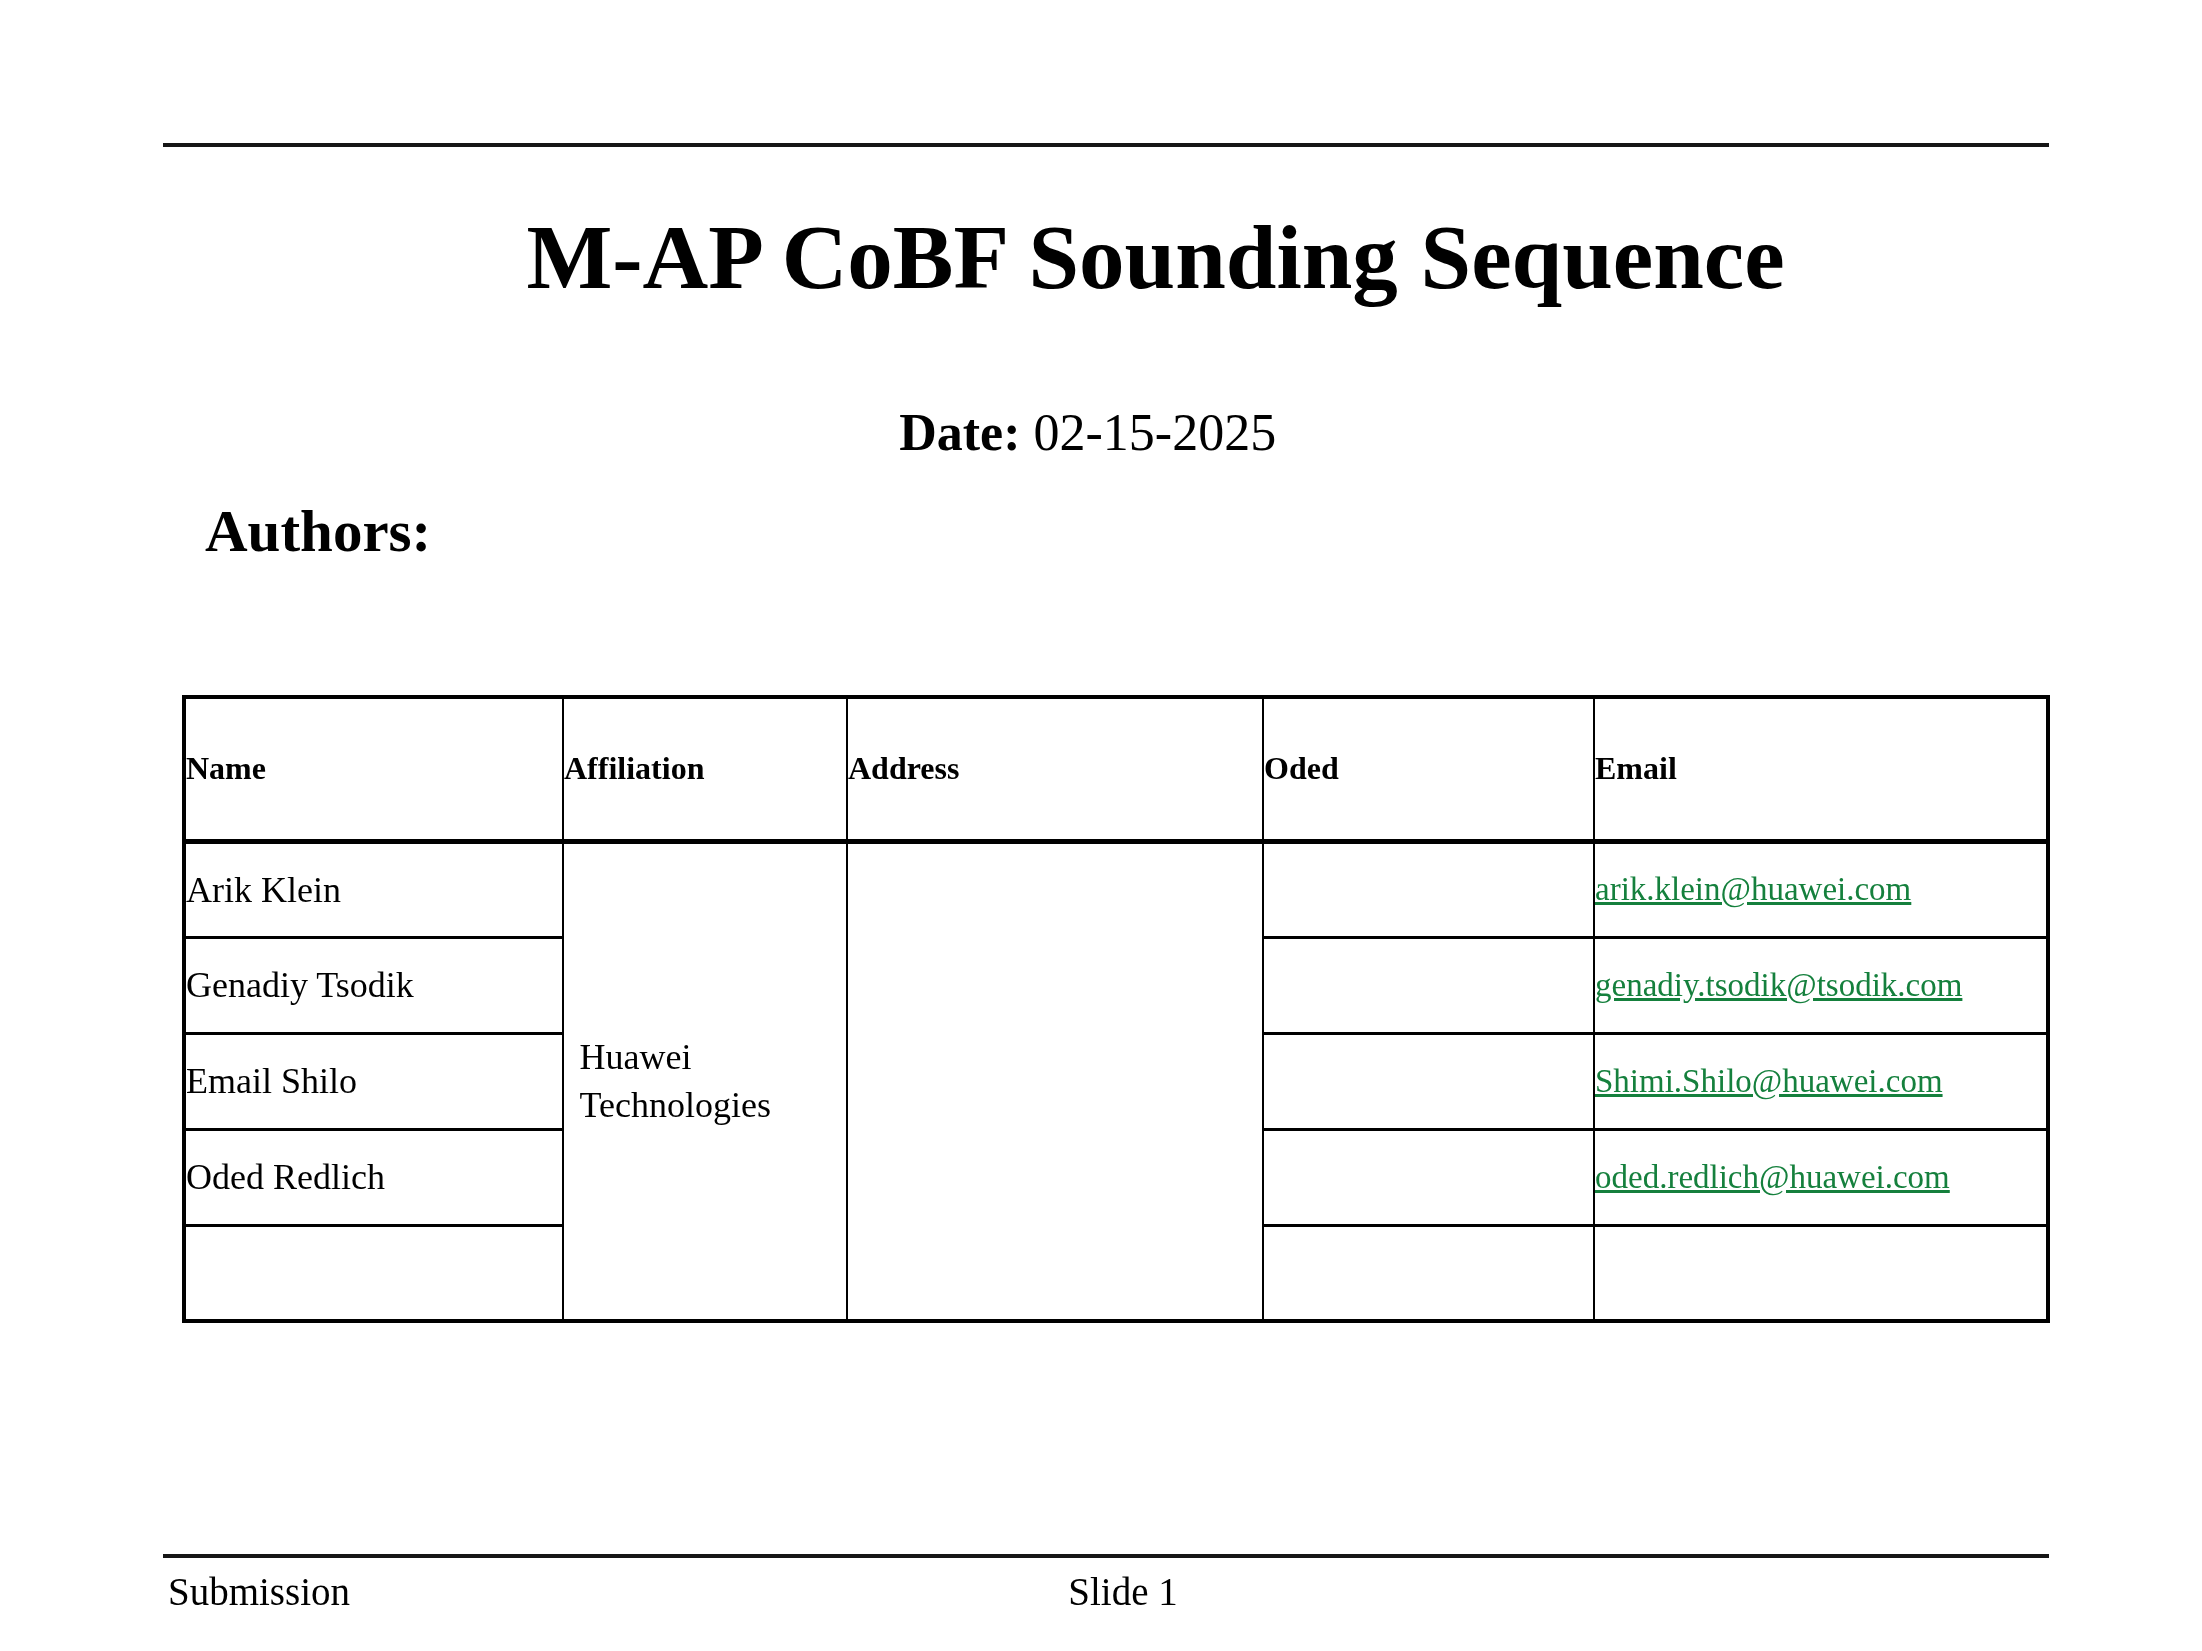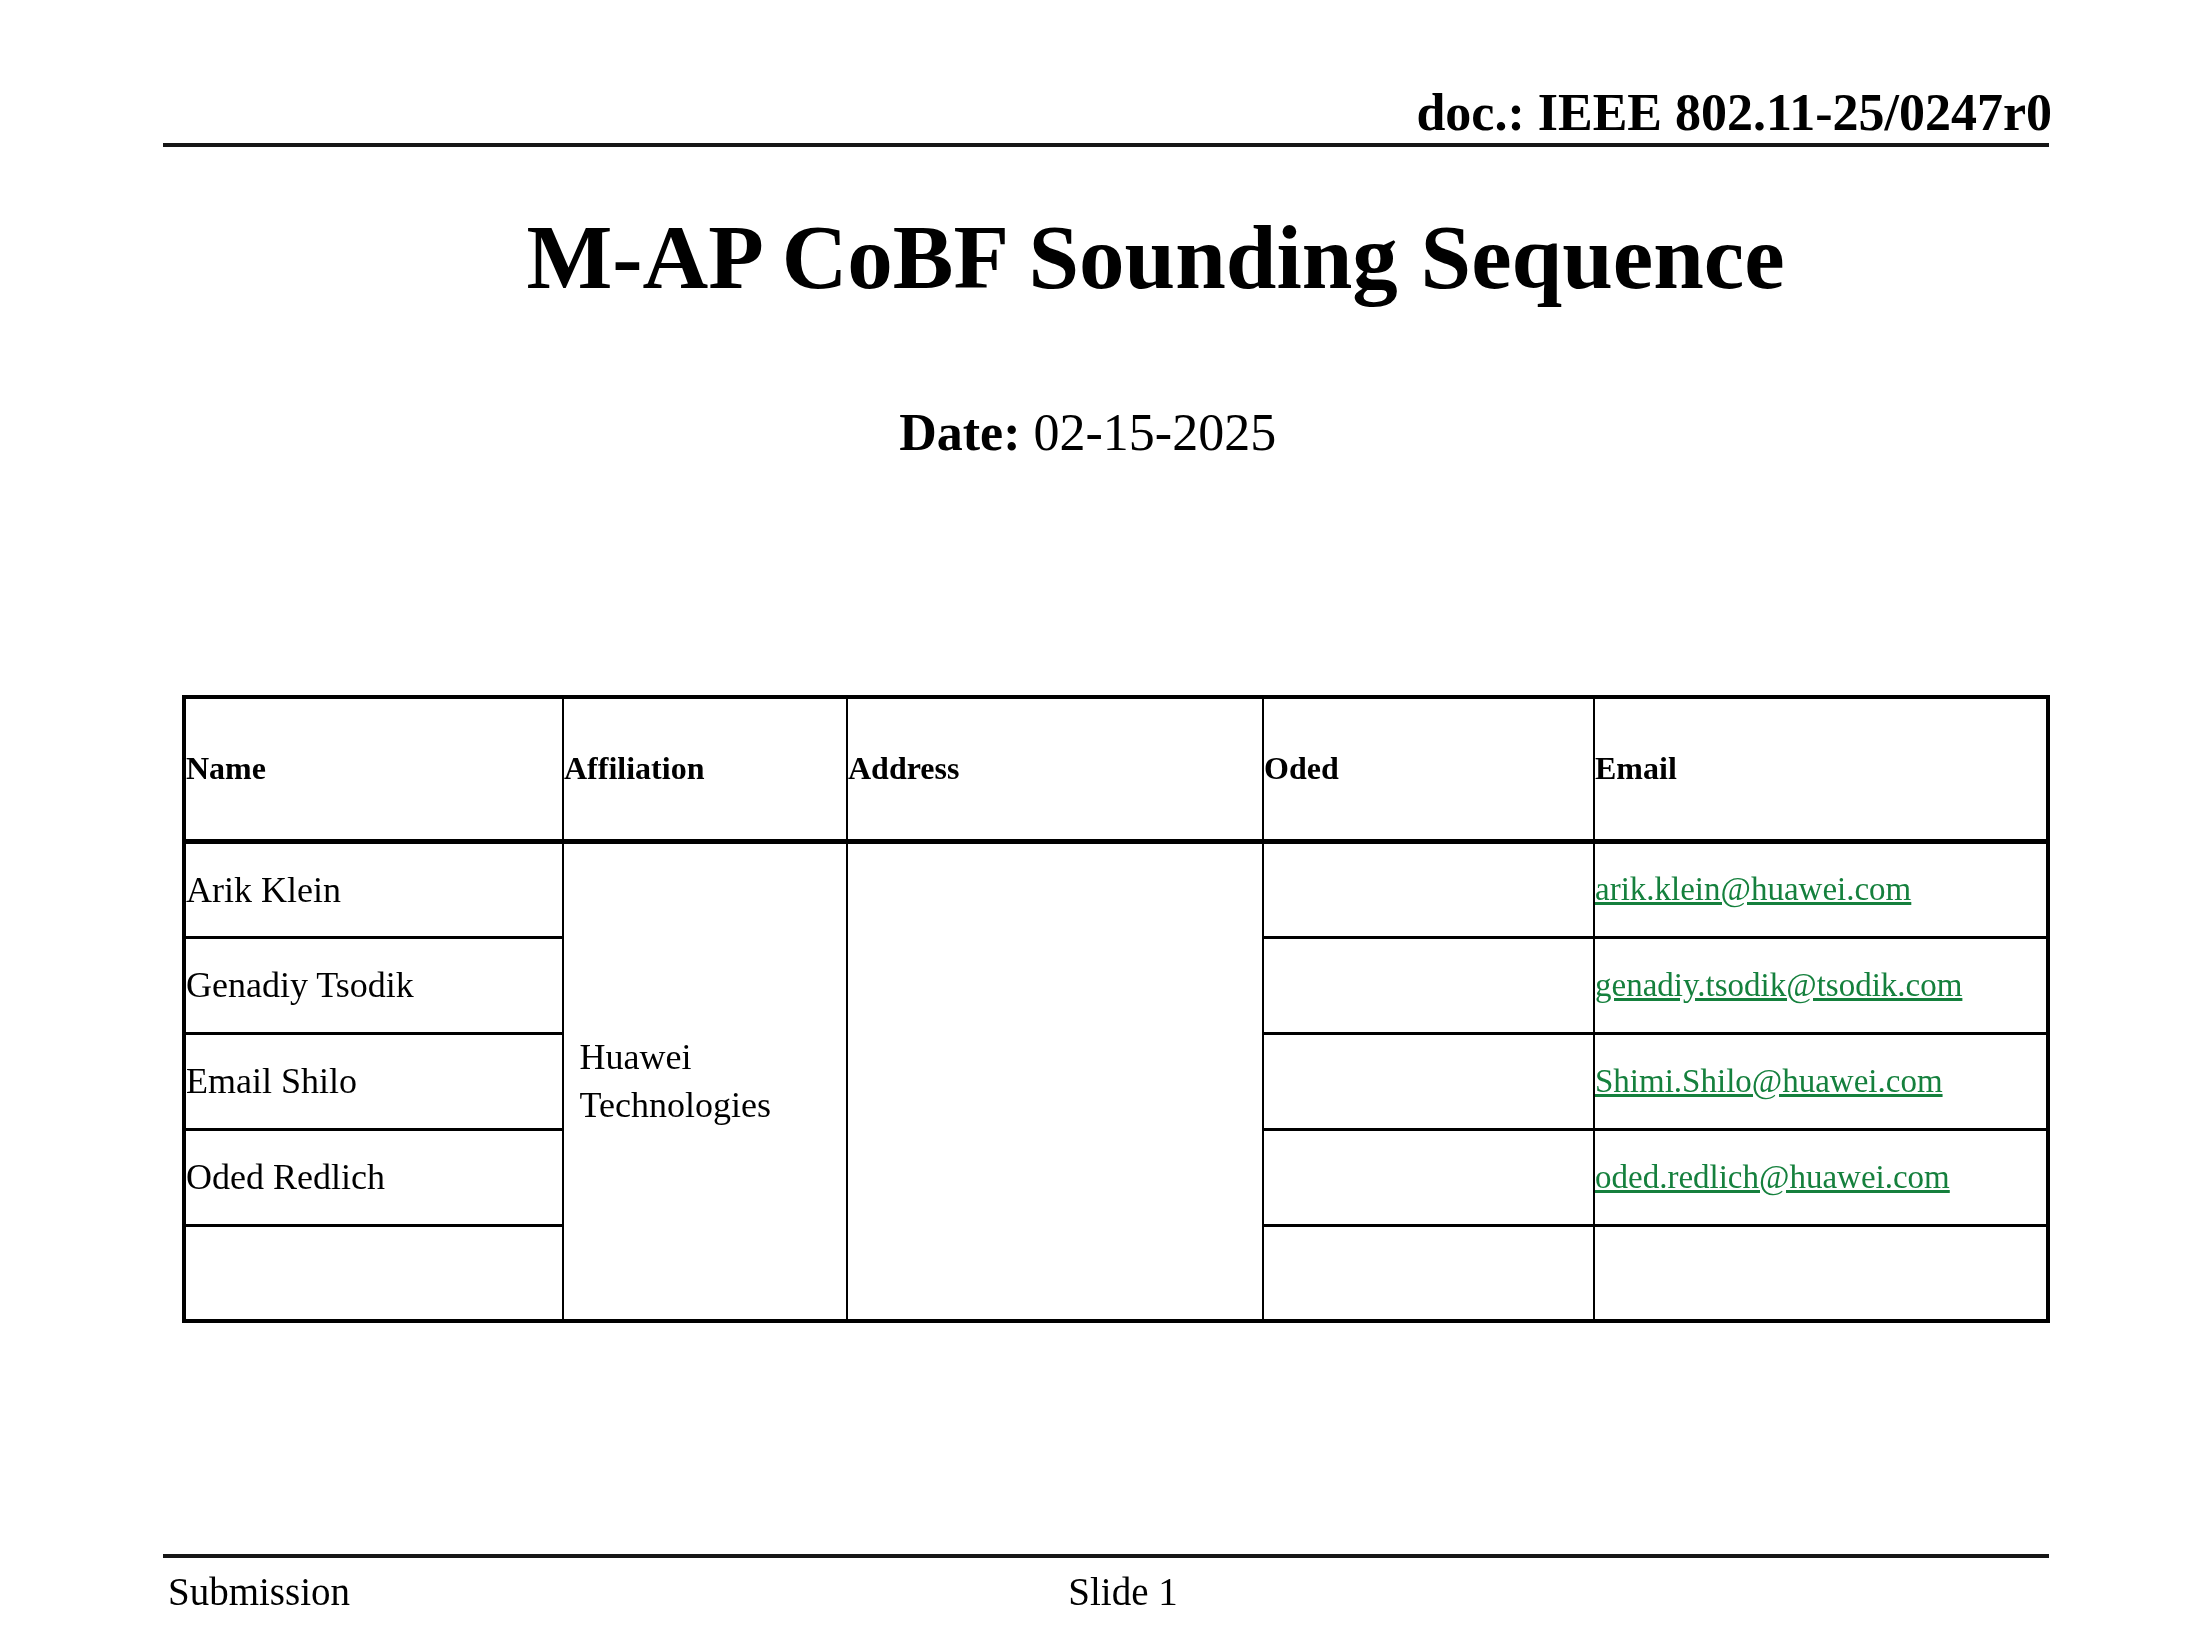--- a/index.html
+++ b/index.html
@@ -128,27 +128,27 @@
     right: 144px;
     font-size: 39px;
     white-space: nowrap;
   }
 </style>
 </head>
 <body>
 
 <div class="page">
 
-  <div class="doc-ref">doc.: IEEE 802.11-25/0247r0</div>
   <div class="top-rule"></div>
 
   <div class="title">M-AP CoBF Sounding Sequence</div>
 
   <div class="date-line"><span class="b">Date:</span><span> </span><span>02-15-2025</span></div>
 
+  <div class="authors-label">Authors:</div>
 
   <table class="authors-table">
     <colgroup>
       <col style="width:379px">
       <col style="width:284px">
       <col style="width:416px">
       <col style="width:331px">
       <col style="width:454px">
     </colgroup>
     <thead>

